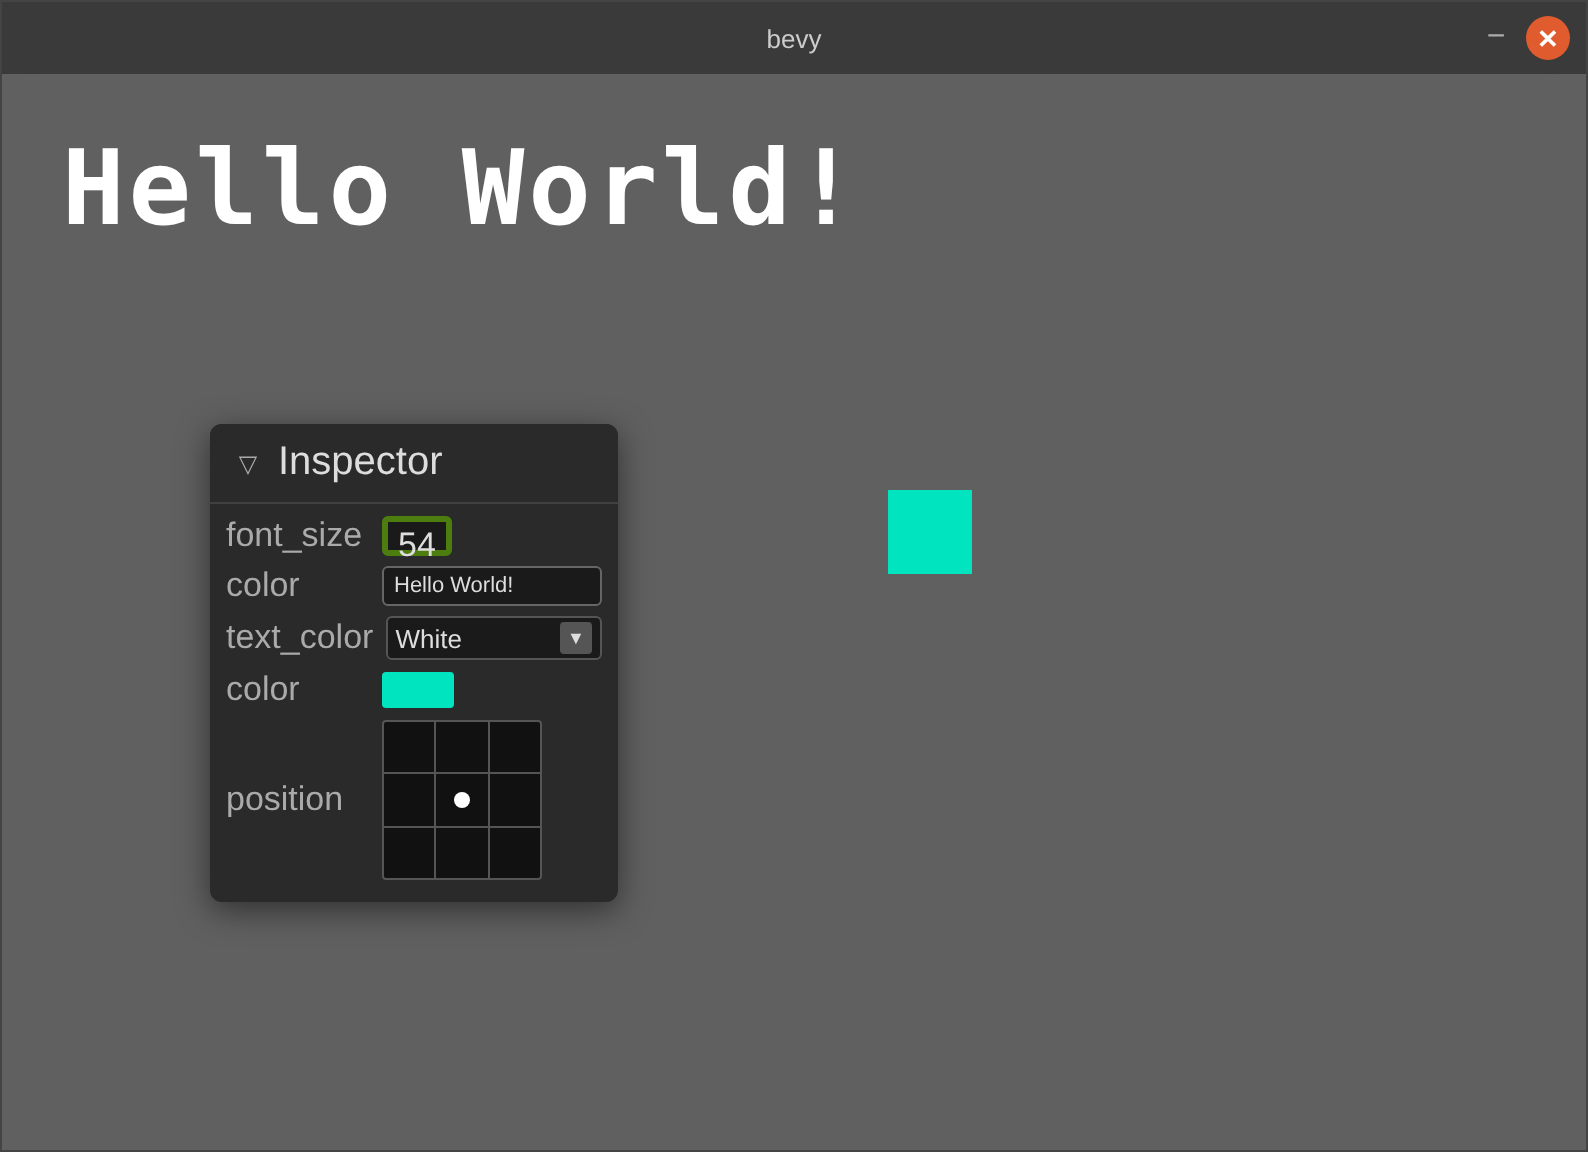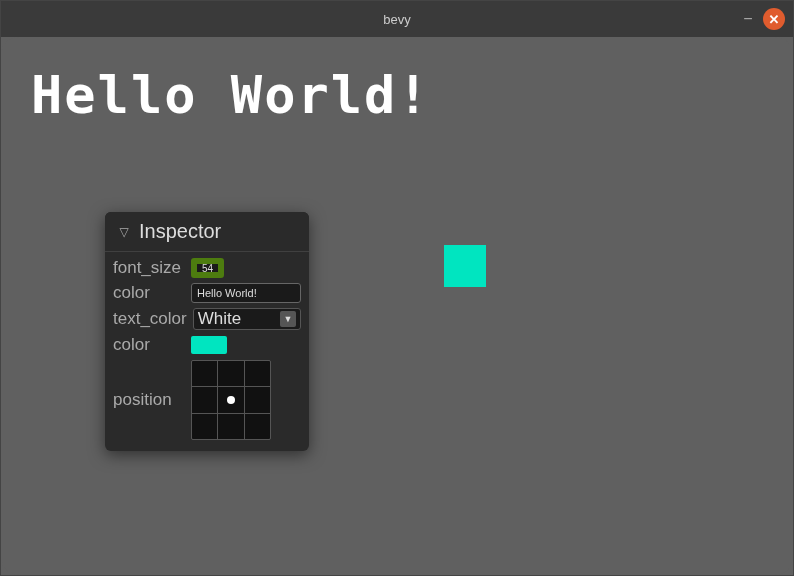--- a/index.html
+++ b/index.html
@@ -152,28 +152,27 @@
 
     .inspector-label {
       color: #aaa;
       font-size: 17px;
       min-width: 72px;
       flex-shrink: 0;
     }
 
     .inspector-value-box {
       background: #1a1a1a;
-      border: 6px solid #4d7c0f;
+      border: 3px solid #4d7c0f;
       border-radius: 3px;
       color: #ddd;
-      font-size: 10px;
+      font-size: 17px;
       padding: 2px 5px;
       height: 20px;
       display: flex;
-      align-items: center;
     }
 
     .inspector-text-input {
       background: #1a1a1a;
       border: 1px solid #666;
       border-radius: 3px;
       color: #ddd;
       font-size: 11px;
       padding: 2px 5px;
       height: 20px;
@@ -202,21 +201,21 @@
       border: 1px solid #555;
       border-radius: 3px;
       height: 22px;
       padding: 0 4px;
       gap: 4px;
       flex: 1;
     }
 
     .inspector-dropdown-text {
       color: #ddd;
-      font-size: 17px;
+      font-size: 13px;
       flex: 1;
     }
 
     .inspector-dropdown-arrow {
       width: 16px;
       height: 16px;
       background: #555;
       border-radius: 2px;
       display: flex;
       align-items: center;

